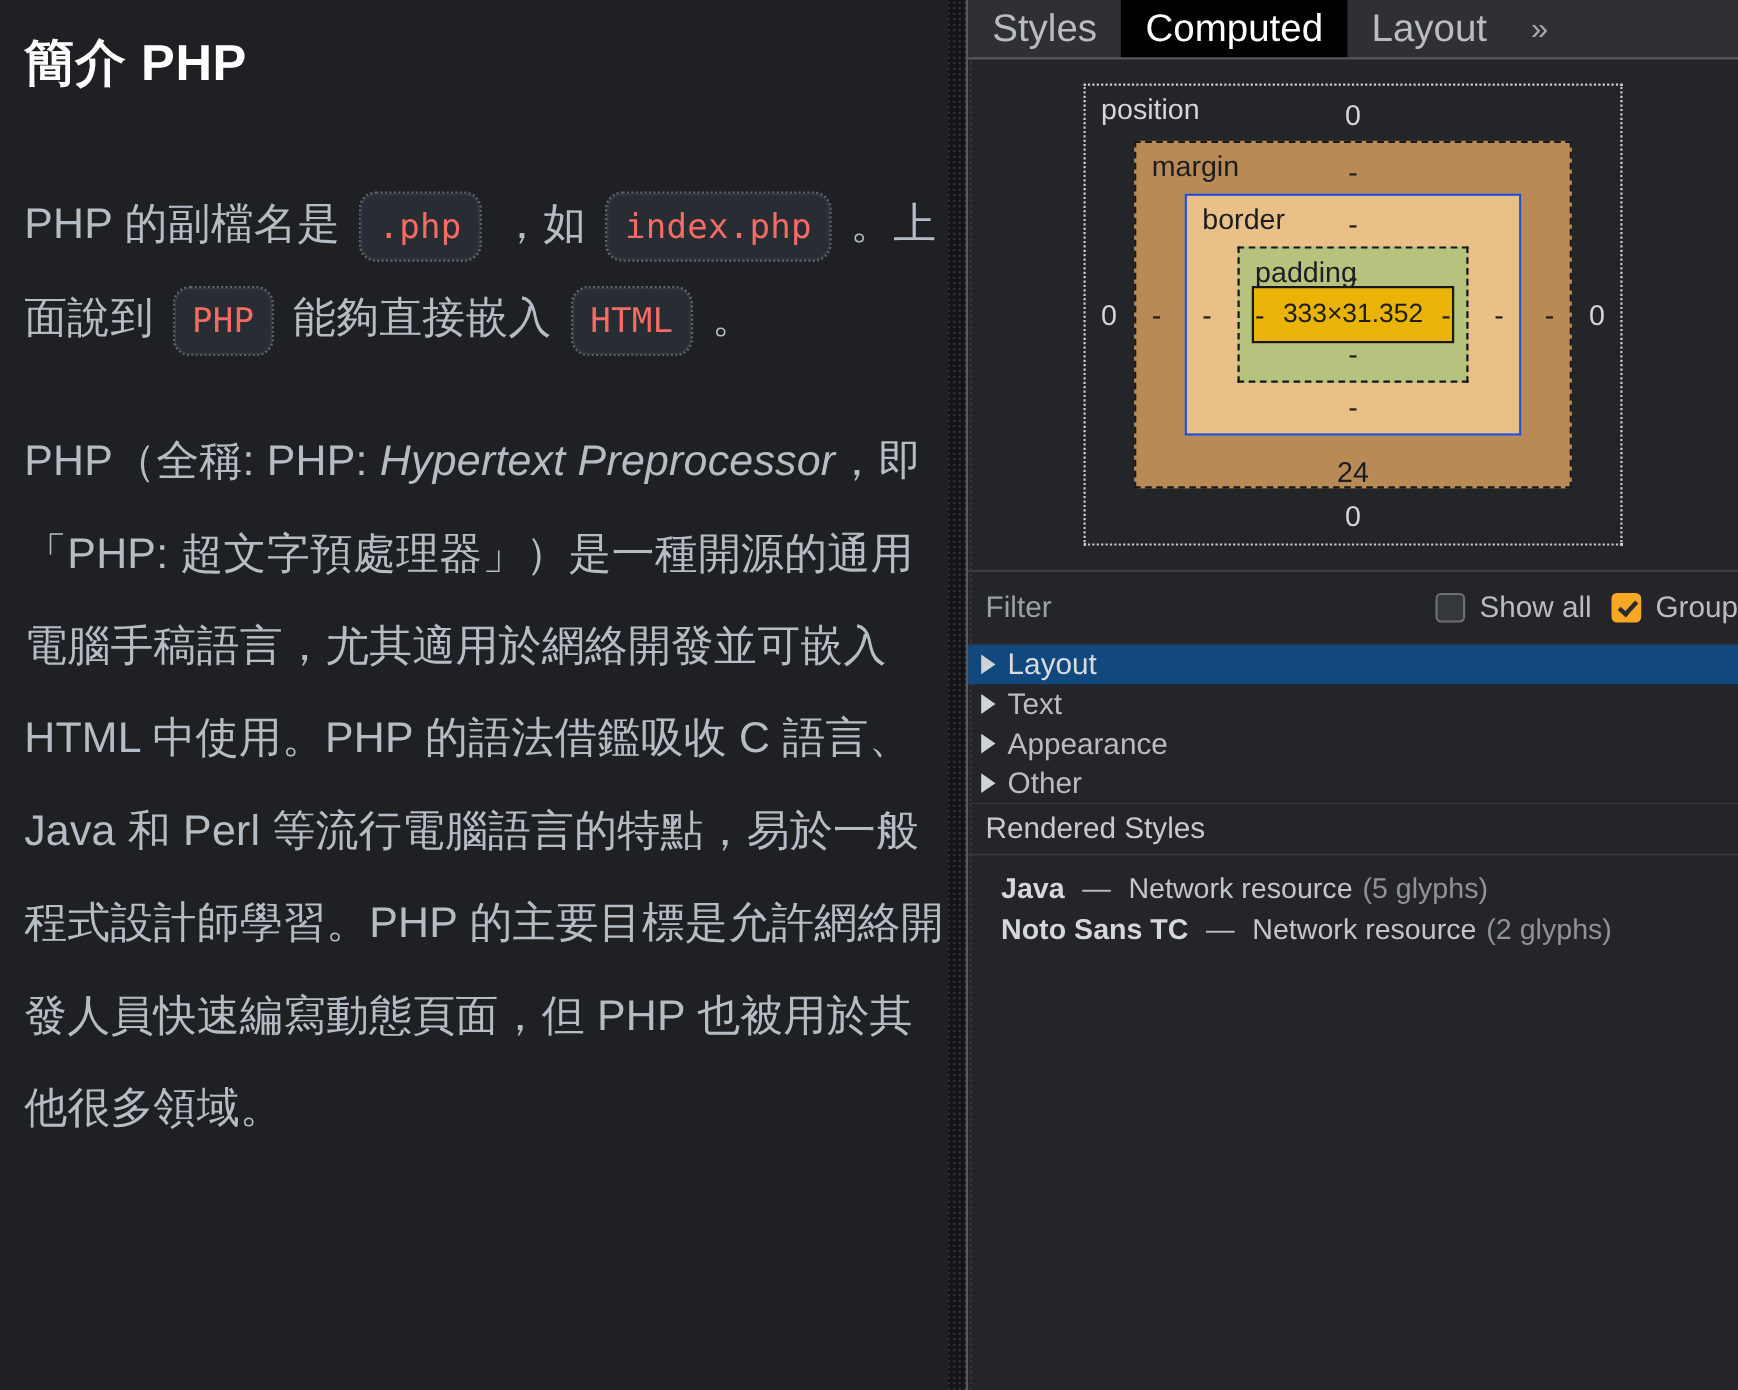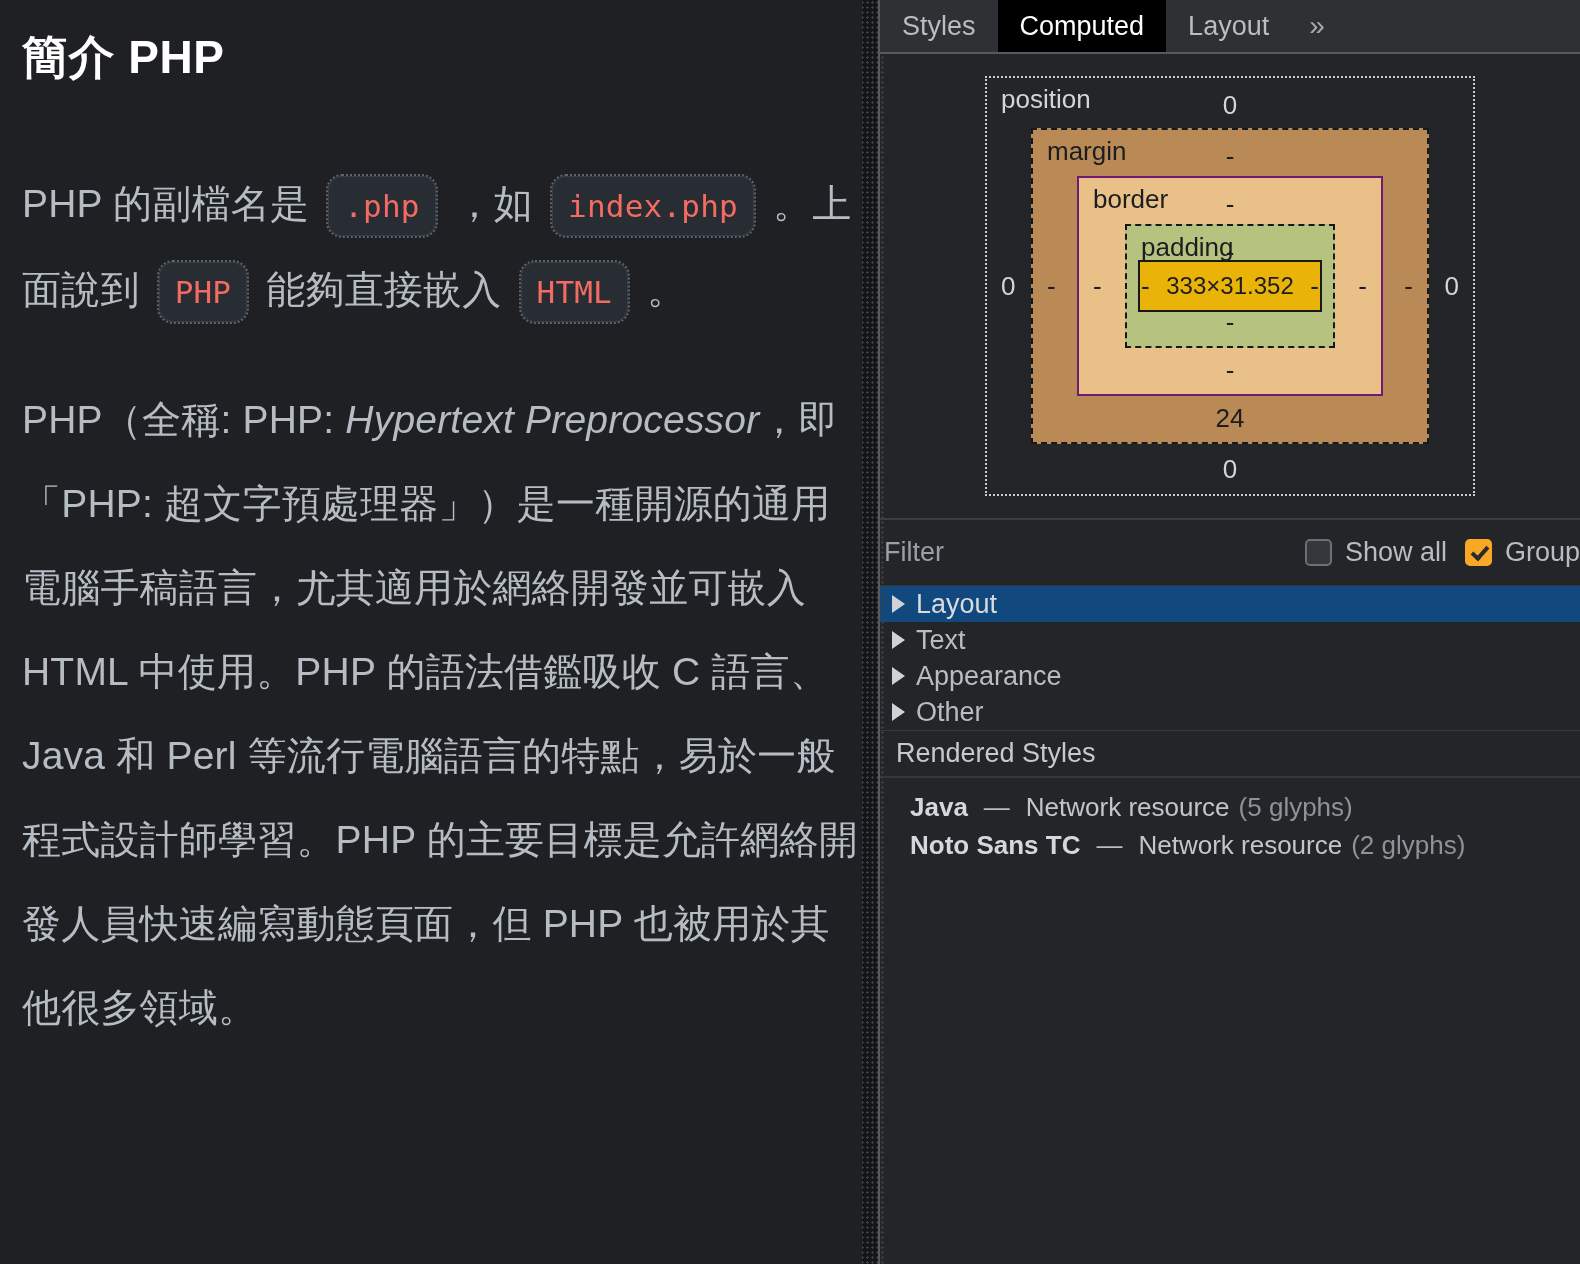--- a/index.html
+++ b/index.html
@@ -113,21 +113,21 @@
     flex: 0 0 52px;
     display: flex;
     align-items: stretch;
     background: #2f3033;
     border-bottom: 2px solid #58595c;
   }
   .tab {
     display: flex;
     align-items: center;
     padding: 0 22px;
-    font-size: 27px;
+    font-size: 35px;
     color: #b9bcc0;
     cursor: default;
     user-select: none;
     text-align: center;
   }
   .tab.active {
     background: #000000;
     color: #ffffff;
   }
   .tab-more {
@@ -194,30 +194,30 @@
     position: relative;
     width: 100%;
     height: 100%;
     background: #b98a56;
     border: 2px dashed #16181a;
     color: #1b1d20;
     box-sizing: border-box;
     padding: 46px 44px;
   }
   .bm-margin > .bm-top { top: 13px; }
-  .bm-margin > .bm-bottom { bottom: 11px; }
+  .bm-margin > .bm-bottom { bottom: 0; }
   .bm-margin > .bm-left { left: 14px; }
   .bm-margin > .bm-right { right: 14px; }
 
   .bm-border {
     position: relative;
     width: 100%;
     height: 100%;
     background: #e8c088;
-    border: 2px solid #701a75;
+    border: 2px solid #1d4ed8;
     color: #1b1d20;
     box-sizing: border-box;
     padding: 46px 46px;
   }
   .bm-border > .bm-top { top: 13px; }
   .bm-border > .bm-bottom { bottom: 11px; }
   .bm-border > .bm-left { left: 14px; }
   .bm-border > .bm-right { right: 14px; }
 
   .bm-padding {
@@ -248,21 +248,21 @@
     white-space: nowrap;
   }
 
   
   .filter-bar {
     flex: 0 0 auto;
     height: 66px;
     display: flex;
     align-items: center;
     background: #242528;
-    padding: 0 0 0 4px;
+    padding: 0 0 0 16px;
     border-bottom: 1px solid #343639;
     box-sizing: border-box;
   }
   .filter-input {
     flex: 1 1 auto;
     background: transparent;
     border: none;
     outline: none;
     color: #9aa0a6;
     font-size: 27px;

